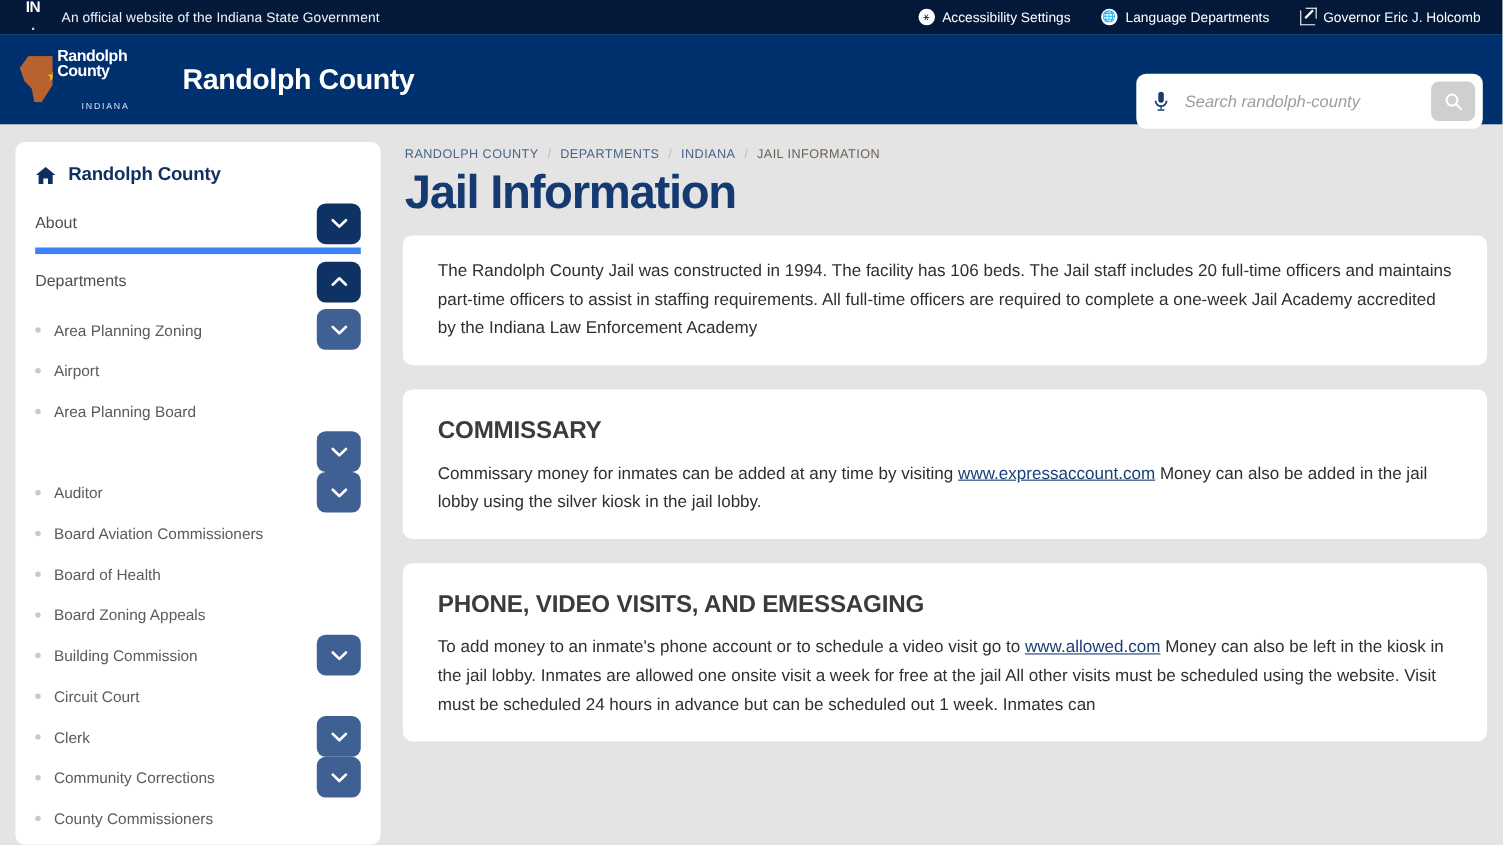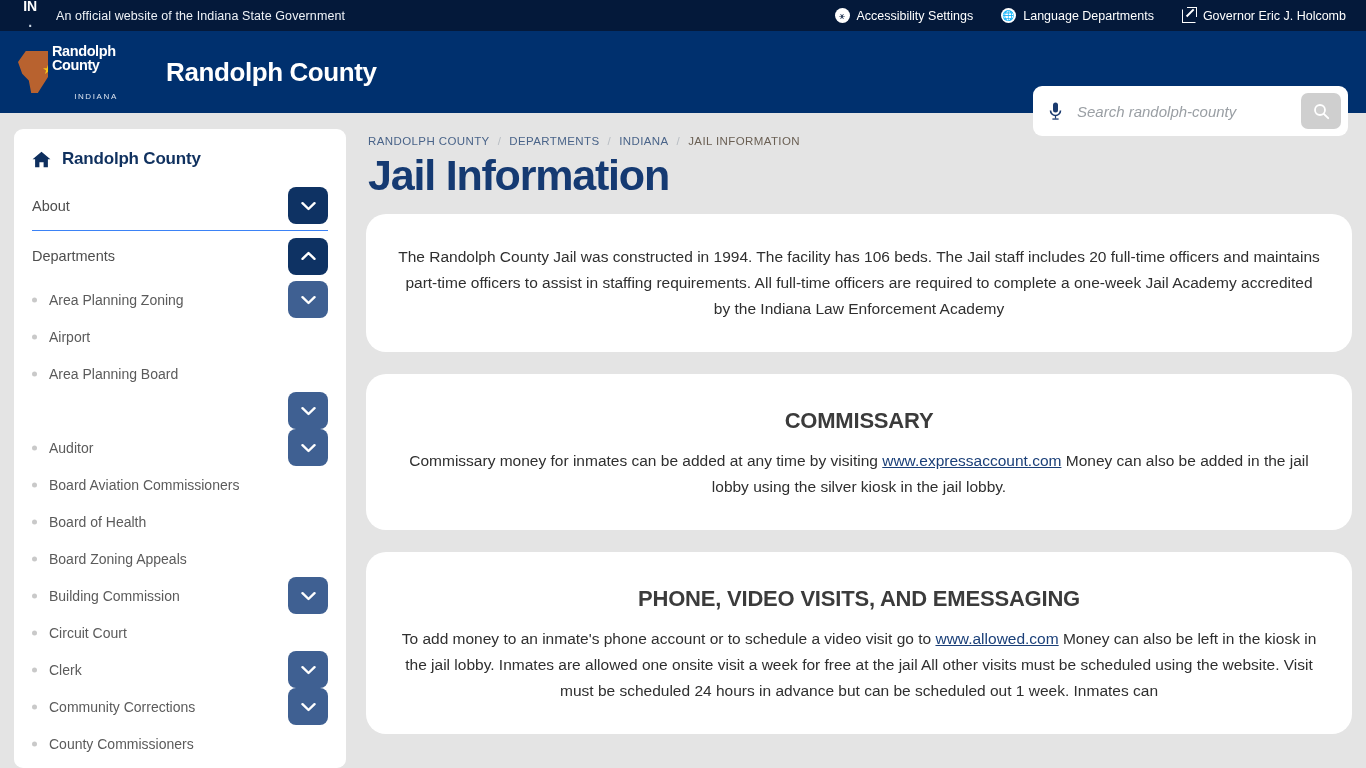--- a/index.html
+++ b/index.html
@@ -150,21 +150,21 @@
   }
   .site-title {
     color: #ffffff;
     font-size: 26px;
     font-weight: bold;
     letter-spacing: -0.4px;
     margin-left: 26px;
   }
   .searchbox {
     position: absolute;
-    right: 18px; top: 55px;
+    right: 18px; top: 36px;
     width: 315px; height: 50px;
     background: #ffffff;
     border-radius: 9px;
     display: flex;
     align-items: center;
     padding: 0 7px 0 14px;
   }
   .mic-icon {
     width: 16px; height: 20px;
     flex: none;
@@ -224,21 +224,21 @@
     font-weight: bold;
     font-size: 17px;
     letter-spacing: -0.2px;
   }
   .nav-row {
     display: flex;
     align-items: center;
     min-height: 50px;
     position: relative;
   }
-  .nav-row.top-level { border-bottom: 1px solid #3b82f6; }
+  .nav-row.top-level { border-bottom: 6px solid #3b82f6; }
   .nav-row.top-level.last { border-bottom: none; }
   .nav-label {
     flex: 1;
     font-size: 14.5px;
     color: #4e4e4e;
     cursor: pointer;
     padding-right: 54px;
   }
   .nav-row.sub { min-height: 37px; }
   .nav-row.sub .nav-label {
@@ -289,24 +289,23 @@
   .page-title {
     font-size: 43px;
     font-weight: bold;
     color: #153a72;
     letter-spacing: -1.2px;
     margin: 6px 0 16px 2px;
     line-height: 1.05;
   }
   .card {
     background: #ffffff;
-    border-radius: 20px;
-    padding: 30px 32px;
+    border-radius: 9px;
+    padding: 20px 32px;
     margin-bottom: 22px;
-    text-align: center;
   }
   .card h2 {
     font-size: 22px;
     font-weight: bold;
     color: #3b3b3b;
     margin: 4px 0 14px 0;
     letter-spacing: -0.2px;
   }
   .card p {
     font-size: 15.5px;

